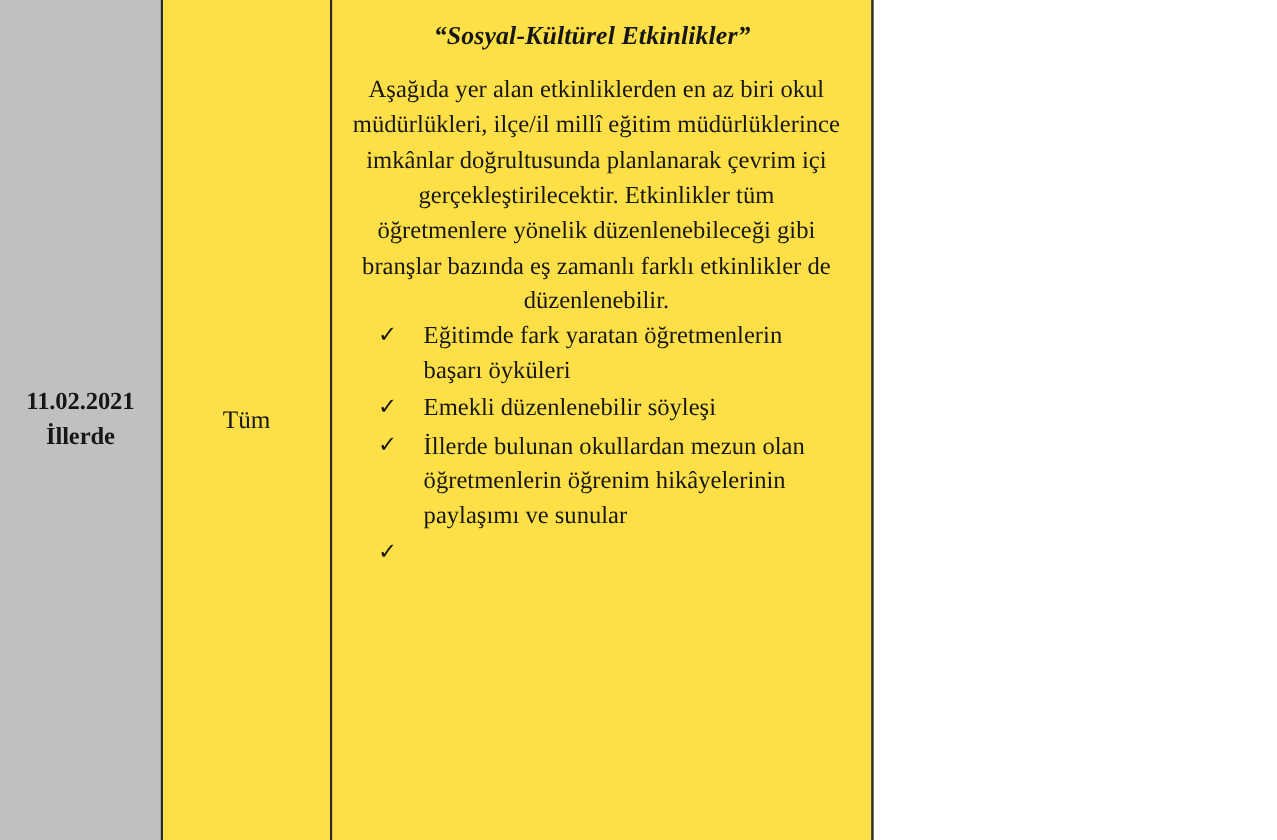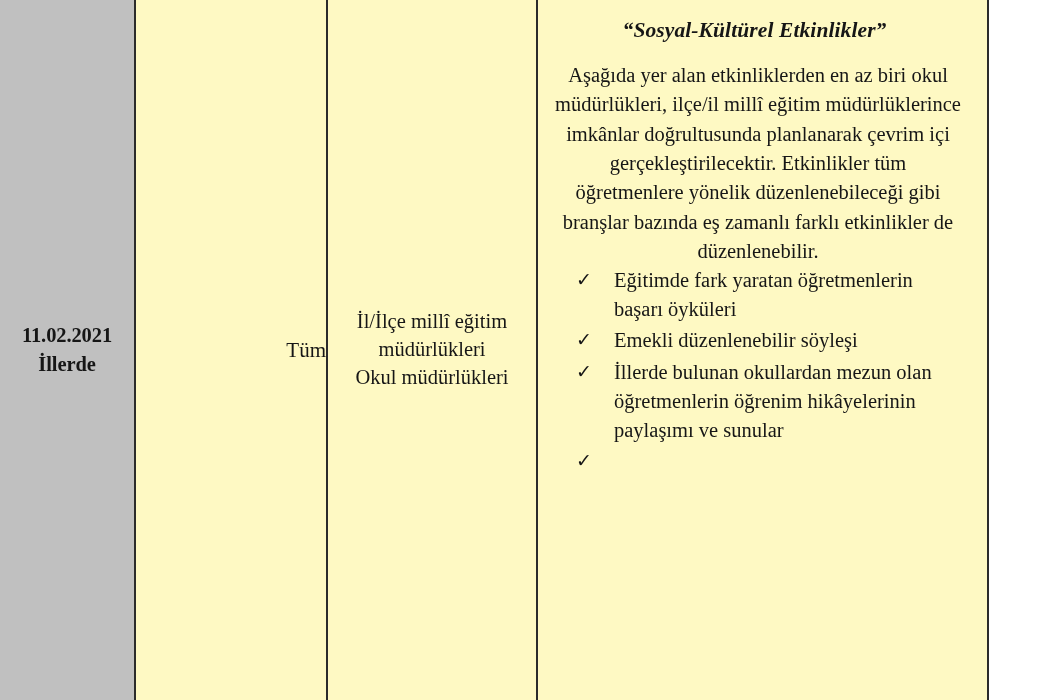--- a/index.html
+++ b/index.html
@@ -29,21 +29,21 @@
     width: 1064px;
     height: 700px;
     display: flex;
     align-items: stretch;
   }
 
   .cell {
     position: relative;
     box-sizing: border-box;
     border-right: 2.5px solid #2b2b2b;
-    background: #fef9c3;
+    background: #fde047;
     display: flex;
     flex-direction: column;
     justify-content: center;
   }
 
   
   .col-date {
     width: 136px;
     background: #c0c0c0;
     align-items: center;
@@ -62,22 +62,22 @@
     align-items: center;
     text-align: center;
   }
   .col-time .time-block {
     font-size: 20px;
     line-height: 1.5;
   }
 
   
   .col-audience {
-    width: 192px;
-    align-items: flex-end;
+    width: 141px;
+    align-items: center;
     text-align: center;
   }
   .col-audience .aud-block {
     font-size: 21px;
     line-height: 1.45;
   }
 
   
   .col-units {
     width: 210px;
@@ -162,27 +162,20 @@
       </div>
     </div>
 
 
     <div class="cell col-audience">
       <div class="aud-block">
         <div>Tüm</div>
       </div>
     </div>
 
-    <div class="cell col-units">
-      <div class="units-block">
-        <div>İl/İlçe millî eğitim</div>
-        <div>müdürlükleri</div>
-        <div>Okul müdürlükleri</div>
-      </div>
-    </div>
 
     <div class="cell col-content">
       <div class="content-inner">
         <div class="content-title">“Sosyal-Kültürel Etkinlikler”</div>
         <p class="content-para">Aşağıda yer alan etkinliklerden en az biri okul müdürlükleri, ilçe/il millî eğitim müdürlüklerince imkânlar doğrultusunda planlanarak çevrim içi gerçekleştirilecektir. Etkinlikler tüm öğretmenlere yönelik düzenlenebileceği gibi branşlar bazında eş zamanlı farklı etkinlikler de düzenlenebilir.</p>
         <ul class="bullet-list">
           <li>
             <span class="bullet-check">✓</span>
             <span>Eğitimde fark yaratan öğretmenlerin başarı öyküleri</span>
           </li>

